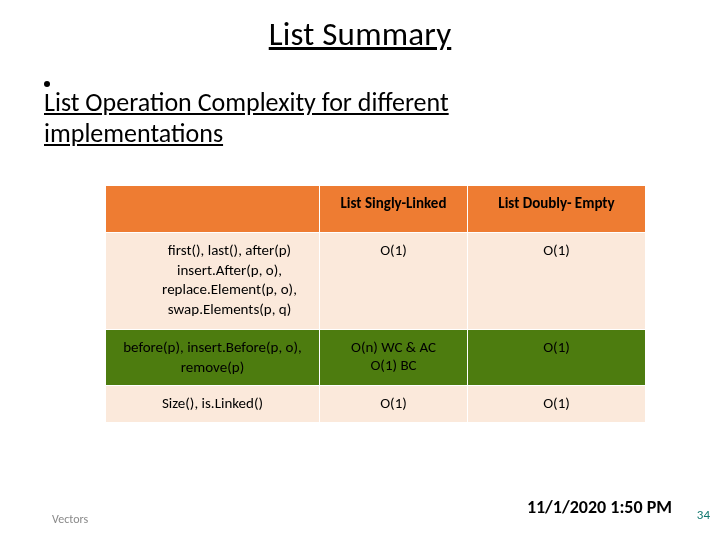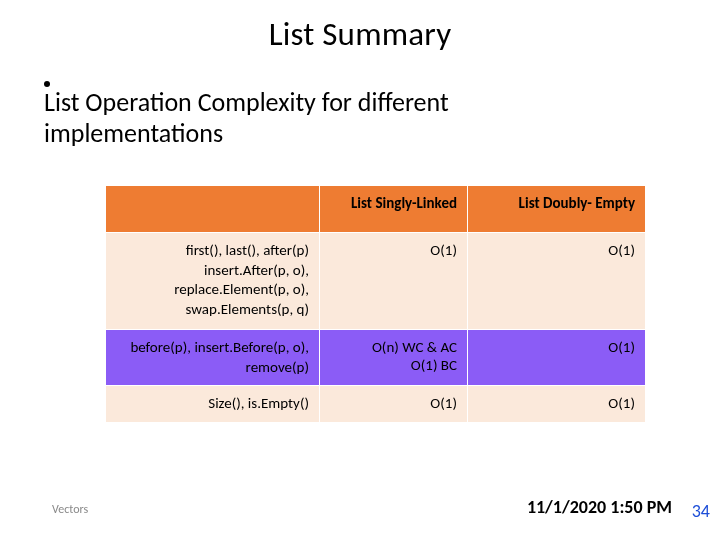--- a/index.html
+++ b/index.html
@@ -11,20 +11,21 @@
     font-family: Calibri, "Segoe UI", Arial, sans-serif;
     color: #000;
     position: relative;
     overflow: hidden;
   }
   .slide {
     width: 720px;
     height: 540px;
     position: relative;
     box-sizing: border-box;
+    text-decoration: underline;
   }
   .title {
     text-align: center;
     font-size: 33px;
     font-weight: 400;
     padding-top: 14px;
     letter-spacing: 0.2px;
   }
   .bullet-wrap {
     margin: 14px 0 0 44px;
@@ -59,58 +60,58 @@
     font-size: 15px;
   }
   .table col.c0 { width: 214px; }
   .table col.c1 { width: 148px; }
   .table col.c2 { width: 178px; }
 
   .table td, .table th {
     border: 1px solid #fff;
     padding: 8px 10px;
     vertical-align: top;
-    text-align: right;
+    text-align: center;
     font-weight: 400;
   }
   .table thead th {
     background: #ee7c32;
     color: #000;
     font-weight: 700;
     height: 30px;
   }
   .table thead th.blank {
     font-weight: 400;
   }
   tr.row-light td { background: #fbe9db; }
-  tr.row-dark  td { background: #8b5cf6; }
+  tr.row-dark  td { background: #4d7c0f; }
   .ops-cell { line-height: 1.3; }
   .tall td { height: 80px; }
 
   .footer-left {
     position: absolute;
     left: 52px;
-    bottom: 24px;
+    bottom: 14px;
     font-size: 12px;
     color: #8a8a8a;
   }
   .footer-right {
     position: absolute;
     right: 48px;
     bottom: 22px;
     font-size: 18px;
     color: #000;
     font-weight: 600;
   }
   .page-num {
     position: absolute;
     right: 10px;
     bottom: 18px;
-    font-size: 18px;
-    color: #1d4ed8;
+    font-size: 13px;
+    color: #0f766e;
   }
 </style>
 </head>
 <body>
 
 <div class="slide">
 
   <div class="title">List Summary</div>
 
   <div class="bullet-wrap">
@@ -143,21 +144,21 @@
           <td>O(1)</td>
         </tr>
         <tr class="row-dark">
           <td class="ops-cell" style="white-space: pre-line;">before(p), insert.Before(p, o),
 remove(p)</td>
           <td style="white-space: pre-line;">O(n) WC &amp; AC
 O(1) BC</td>
           <td>O(1)</td>
         </tr>
         <tr class="row-light">
-          <td class="ops-cell" style="white-space: pre-line;">Size(), is.Empty()</td>
+          <td class="ops-cell" style="white-space: pre-line;">Size(), is.Linked()</td>
           <td style="white-space: pre-line;">O(1)</td>
           <td>O(1)</td>
         </tr>
       </tbody>
   </table>
 
   <div class="footer-left">Vectors</div>
   <div class="footer-right">11/1/2020 1:50 PM</div>
   <div class="page-num">34</div>
 

